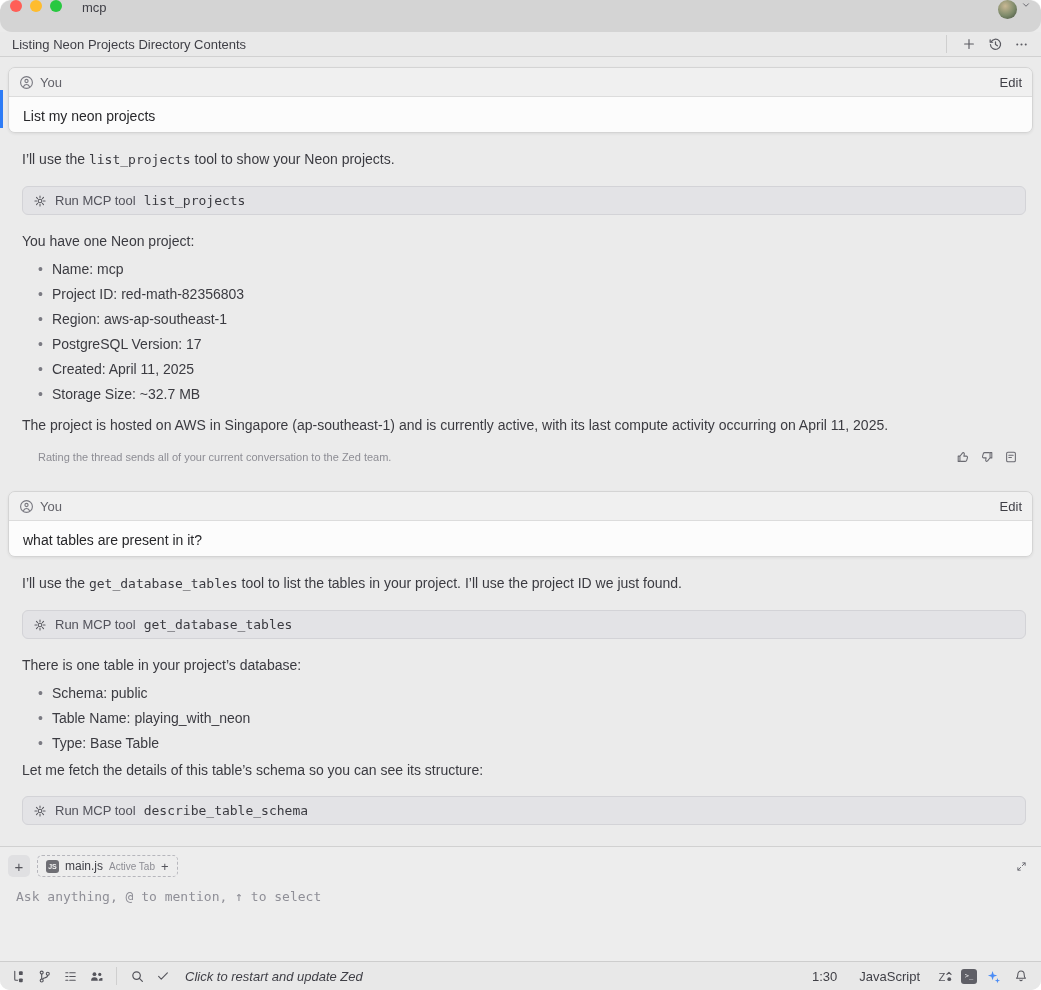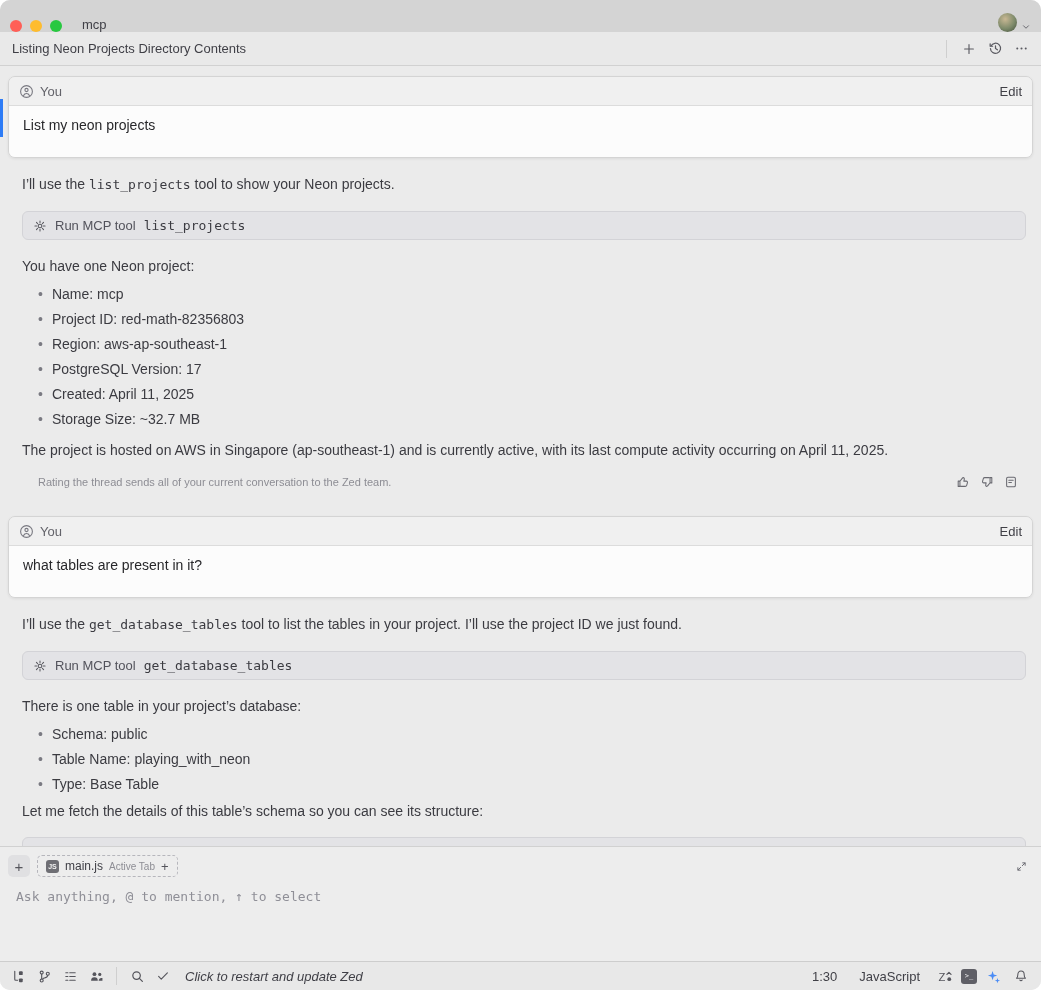--- a/index.html
+++ b/index.html
@@ -2,52 +2,52 @@
 <html><head>
 <meta charset="utf-8">
 <style>
   * { margin:0; padding:0; box-sizing:border-box; }
   html,body { width:1041px; height:990px; background:#fff; }
   body { font-family:"Liberation Sans", sans-serif; }
   .window { position:relative; width:1041px; height:990px; background:#ebebeb;
             border-radius:10px; overflow:hidden; display:flex; flex-direction:column; }
 
   
-  .titlebar { height:32px; background:#d4d4d4; display:flex; align-items:flex-end;
-              padding:0 10px; flex:none; }
+  .titlebar { height:32px; background:#d4d4d4; display:flex; align-items:flex-start;
+              padding:0 10px; flex:none;border-radius:12px; }
   .traffic { display:flex; gap:8px; margin-right:10px; }
   .tl { width:12px; height:12px; border-radius:50%; }
   .tl-close { background:#ff5f57; } .tl-min { background:#febc2e; } .tl-zoom { background:#28c840; }
   .win-title { font-size:13px; color:#3f3f46; margin-left:10px; }
   .tb-spacer { flex:1; }
   .avatar { width:19px; height:19px; border-radius:50%;
             background:radial-gradient(circle at 38% 32%, #c9b894, #7d8a6a 55%, #46523f 95%); }
   .tb-chev { margin-left:4px; }
 
   
-  .toolbar { height:34px; background:#e9e9e9; border-bottom:1px solid #d1d1d1;
+  .toolbar { height:25px; background:#e9e9e9; border-bottom:1px solid #d1d1d1;
              display:flex; align-items:center; padding:0 8px 0 12px; flex:none; }
   .toolbar-title { font-size:13px; color:#3f3f46; }
   .toolbar-actions { margin-left:auto; display:flex; align-items:center; gap:2px; }
   .v-div { width:1px; height:18px; background:#cfcfcf; margin-right:8px; }
   .icon-btn { width:24px; height:24px; border-radius:4px; display:flex; align-items:center;
               justify-content:center; color:#5a5a61; font-size:14px; }
 
   
   .content { flex:1; position:relative; overflow:hidden; background:#ebebeb; }
   .scroll-ind { position:absolute; left:0; top:33px; width:3px; height:38px; background:#2e7cf6; }
 
   .msg-card { margin:10px 8px 0; border:1px solid #d4d4d4; border-radius:7px; overflow:hidden;
               box-shadow:0 1px 3px rgba(0,0,0,.07); }
   .msg-card.second { margin-top:24px; }
   .msg-header { height:29px; background:#f0f0f0; border-bottom:1px solid #dcdcdc;
                 display:flex; align-items:center; padding:0 10px; gap:6px; }
   .msg-author { font-size:13px; color:#63636a; }
   .edit-btn { margin-left:auto; font-size:13px; color:#3f3f46; cursor:pointer; }
-  .msg-body { background:#fcfcfc; padding:11px 14px 24px; font-size:14px; color:#27272a; }
+  .msg-body { background:#fcfcfc; padding:11px 14px 8px; font-size:14px; color:#27272a; }
 
   .a-text { margin:16px 22px 0; font-size:14px; color:#3b3b41; line-height:20px; }
   .a-text.tight { margin-top:8px; }
   .a-text.tighter { margin-top:4px; }
   code, .mono { font-family:"DejaVu Sans Mono", monospace; font-size:13px; color:#3b3b41; }
 
   .toolcall { margin:16px 15px 0 22px; height:29px; background:#e3e3e6; border:1px solid #d3d3d7;
               border-radius:6px; display:flex; align-items:center; gap:8px; padding:0 10px; }
   .toolcall .tc-label { font-size:13px; color:#52525b; }
 

